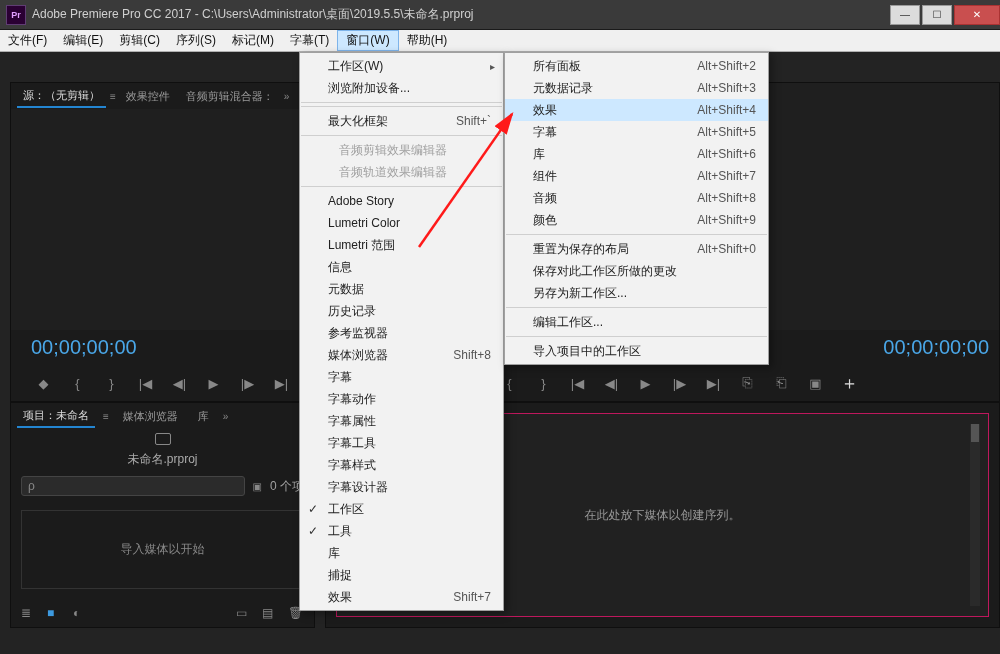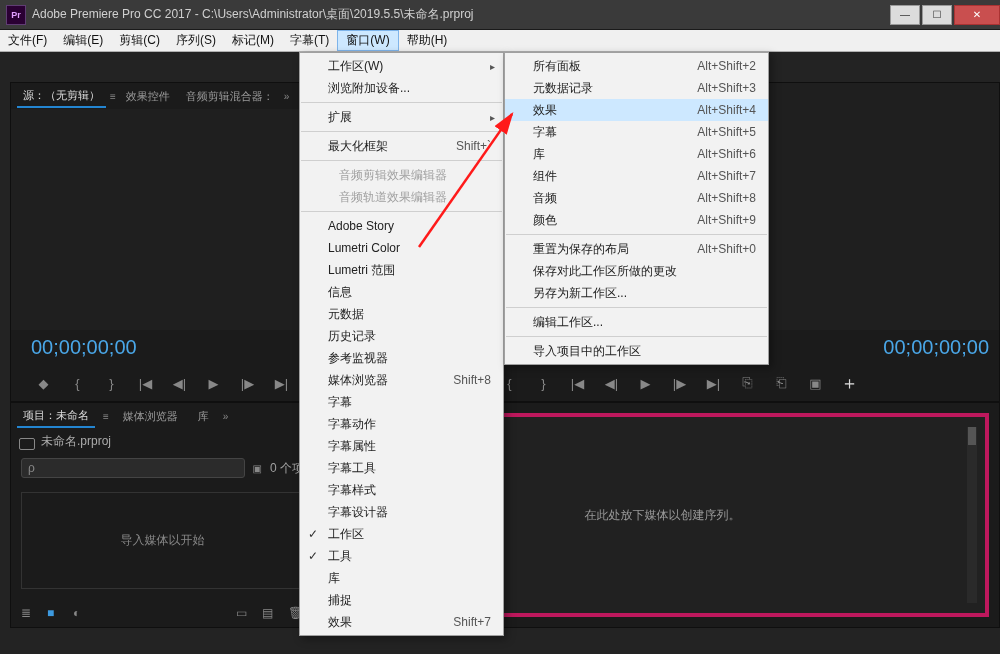--- a/index.html
+++ b/index.html
@@ -36,29 +36,29 @@
 
 .transport { height:36px; display:flex; align-items:center; justify-content:center; gap:18px; color:#888; font-size:13px; }
 .tbtn { width:16px; height:16px; display:inline-flex; align-items:center; justify-content:center; }
 
 
 .panels-bottom { height:226px; display:flex; }
 .panel-proj { flex:0 0 305px; }
 .panel-seq { flex:1; }
 
 .proj-head { display:flex; align-items:center; height:26px; padding:0 6px; gap:8px; }
-.proj-file { display:flex; align-items:flex-end; gap:6px; padding:4px 8px; color:#aaa; }
+.proj-file { display:flex; align-items:center; gap:6px; padding:4px 8px; color:#aaa;flex-direction:column; }
 .bin-icon { width:16px; height:12px; border:1px solid #888; border-radius:2px; display:inline-block; }
 .search-row { display:flex; align-items:center; padding:4px 10px; gap:8px; }
 .search-box { flex:1; height:20px; background:#2b2b2b; border:1px solid #444; border-radius:3px; display:flex; align-items:center; padding:0 6px; color:#888; }
 .proj-drop { flex:1; display:flex; align-items:center; justify-content:center; border:1px solid #333; margin:10px; color:#888; font-size:12px; }
 .proj-foot { height:28px; display:flex; align-items:center; gap:10px; padding:0 10px; color:#888; }
 .ft-icon { width:16px; height:14px; display:inline-block; }
 
-.seq-body { flex:1; display:flex; align-items:center; justify-content:center; color:#999; font-size:12px; border:4px solid #be185d; margin:10px; background:#212121; position:relative; }
+.seq-body { flex:1; display:flex; align-items:center; justify-content:center; color:#999; font-size:12px; border:1px solid #be185d; margin:10px; background:#212121; position:relative; }
 .seq-wrench { position:absolute; left:10px; top:10px; color:#aaa; font-size:14px; }
 .seq-scroll { position:absolute; right:8px; top:10px; bottom:10px; width:10px; background:#2a2a2a; }
 .seq-scroll::before { content:""; position:absolute; left:1px; right:1px; top:0; height:18px; background:#555; }
 
 
 .cmenu { position:absolute; background:#f2f2f2; border:1px solid #a0a0a0; box-shadow:3px 3px 8px rgba(0,0,0,.35); font-size:12px; color:#222; padding:2px 0; }
 .cmenu .row { display:flex; align-items:center; height:22px; padding:0 12px 0 28px; position:relative; white-space:nowrap; }
 .cmenu .row.sub::after { content:"▸"; position:absolute; right:8px; color:#555; font-size:10px; }
 .cmenu .row .sc { position:absolute; right:12px; color:#555; }
 .cmenu .row.disabled { color:#a0a0a0;padding-left:39px; }
@@ -194,23 +194,20 @@
 </div>
 
 <div class="cmenu menu1" id="menu1">
     <div class="row sub">
       <span>工作区(W)</span>
     </div>
     <div class="row">
       <span>浏览附加设备...</span>
     </div>
     <div class="sep"></div>
-    <div class="row sub">
-      <span>扩展</span>
-    </div>
     <div class="sep"></div>
     <div class="row">
       <span>最大化框架</span>
       <span class="sc">Shift+`</span>
     </div>
     <div class="sep"></div>
     <div class="row disabled">
       <span>音频剪辑效果编辑器</span>
     </div>
     <div class="row disabled">

